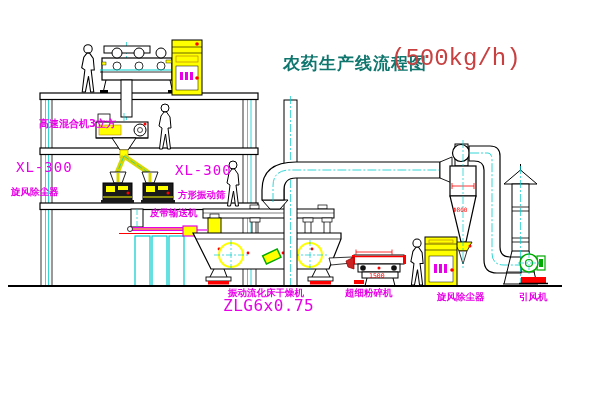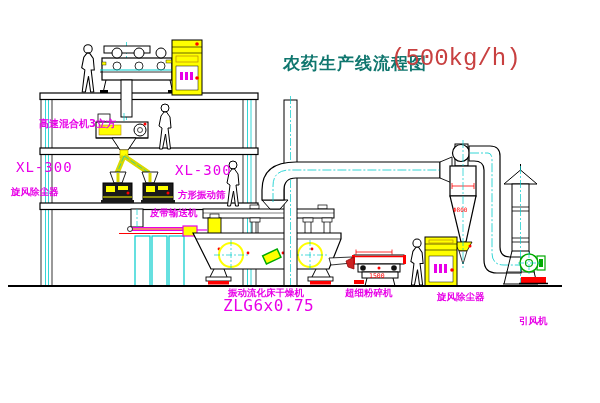--- a/index.html
+++ b/index.html
@@ -303,18 +303,18 @@
 <div class="lbl lbl-sm" style="left:178px;top:190px;">方形振动筛</div>
 
 <div class="lbl lbl-sm" style="left:150px;top:208px;">皮带输送机</div>
 
 <div class="lbl lbl-sm" style="left:228px;top:288px;">振动流化床干燥机</div>
 <div class="lbl lbl-spec" style="left:223px;top:298px;">ZLG6x0.75</div>
 
 <div class="lbl lbl-sm" style="left:345px;top:288px;">超细粉碎机</div>
 
 <div class="lbl lbl-sm" style="left:437px;top:292px;">旋风除尘器</div>
-<div class="lbl lbl-sm" style="left:519px;top:292px;margin-top:24px;">引风机</div>
+<div class="lbl lbl-sm" style="left:519px;top:292px;">引风机</div>
 
 <div class="dim" style="left:369px;top:245px;font-size:6.5px;">1500</div>
 <div class="dim" style="left:453px;top:179px;font-size:6px;">Φ800</div>
 
 </div>
 
 </body></html>

